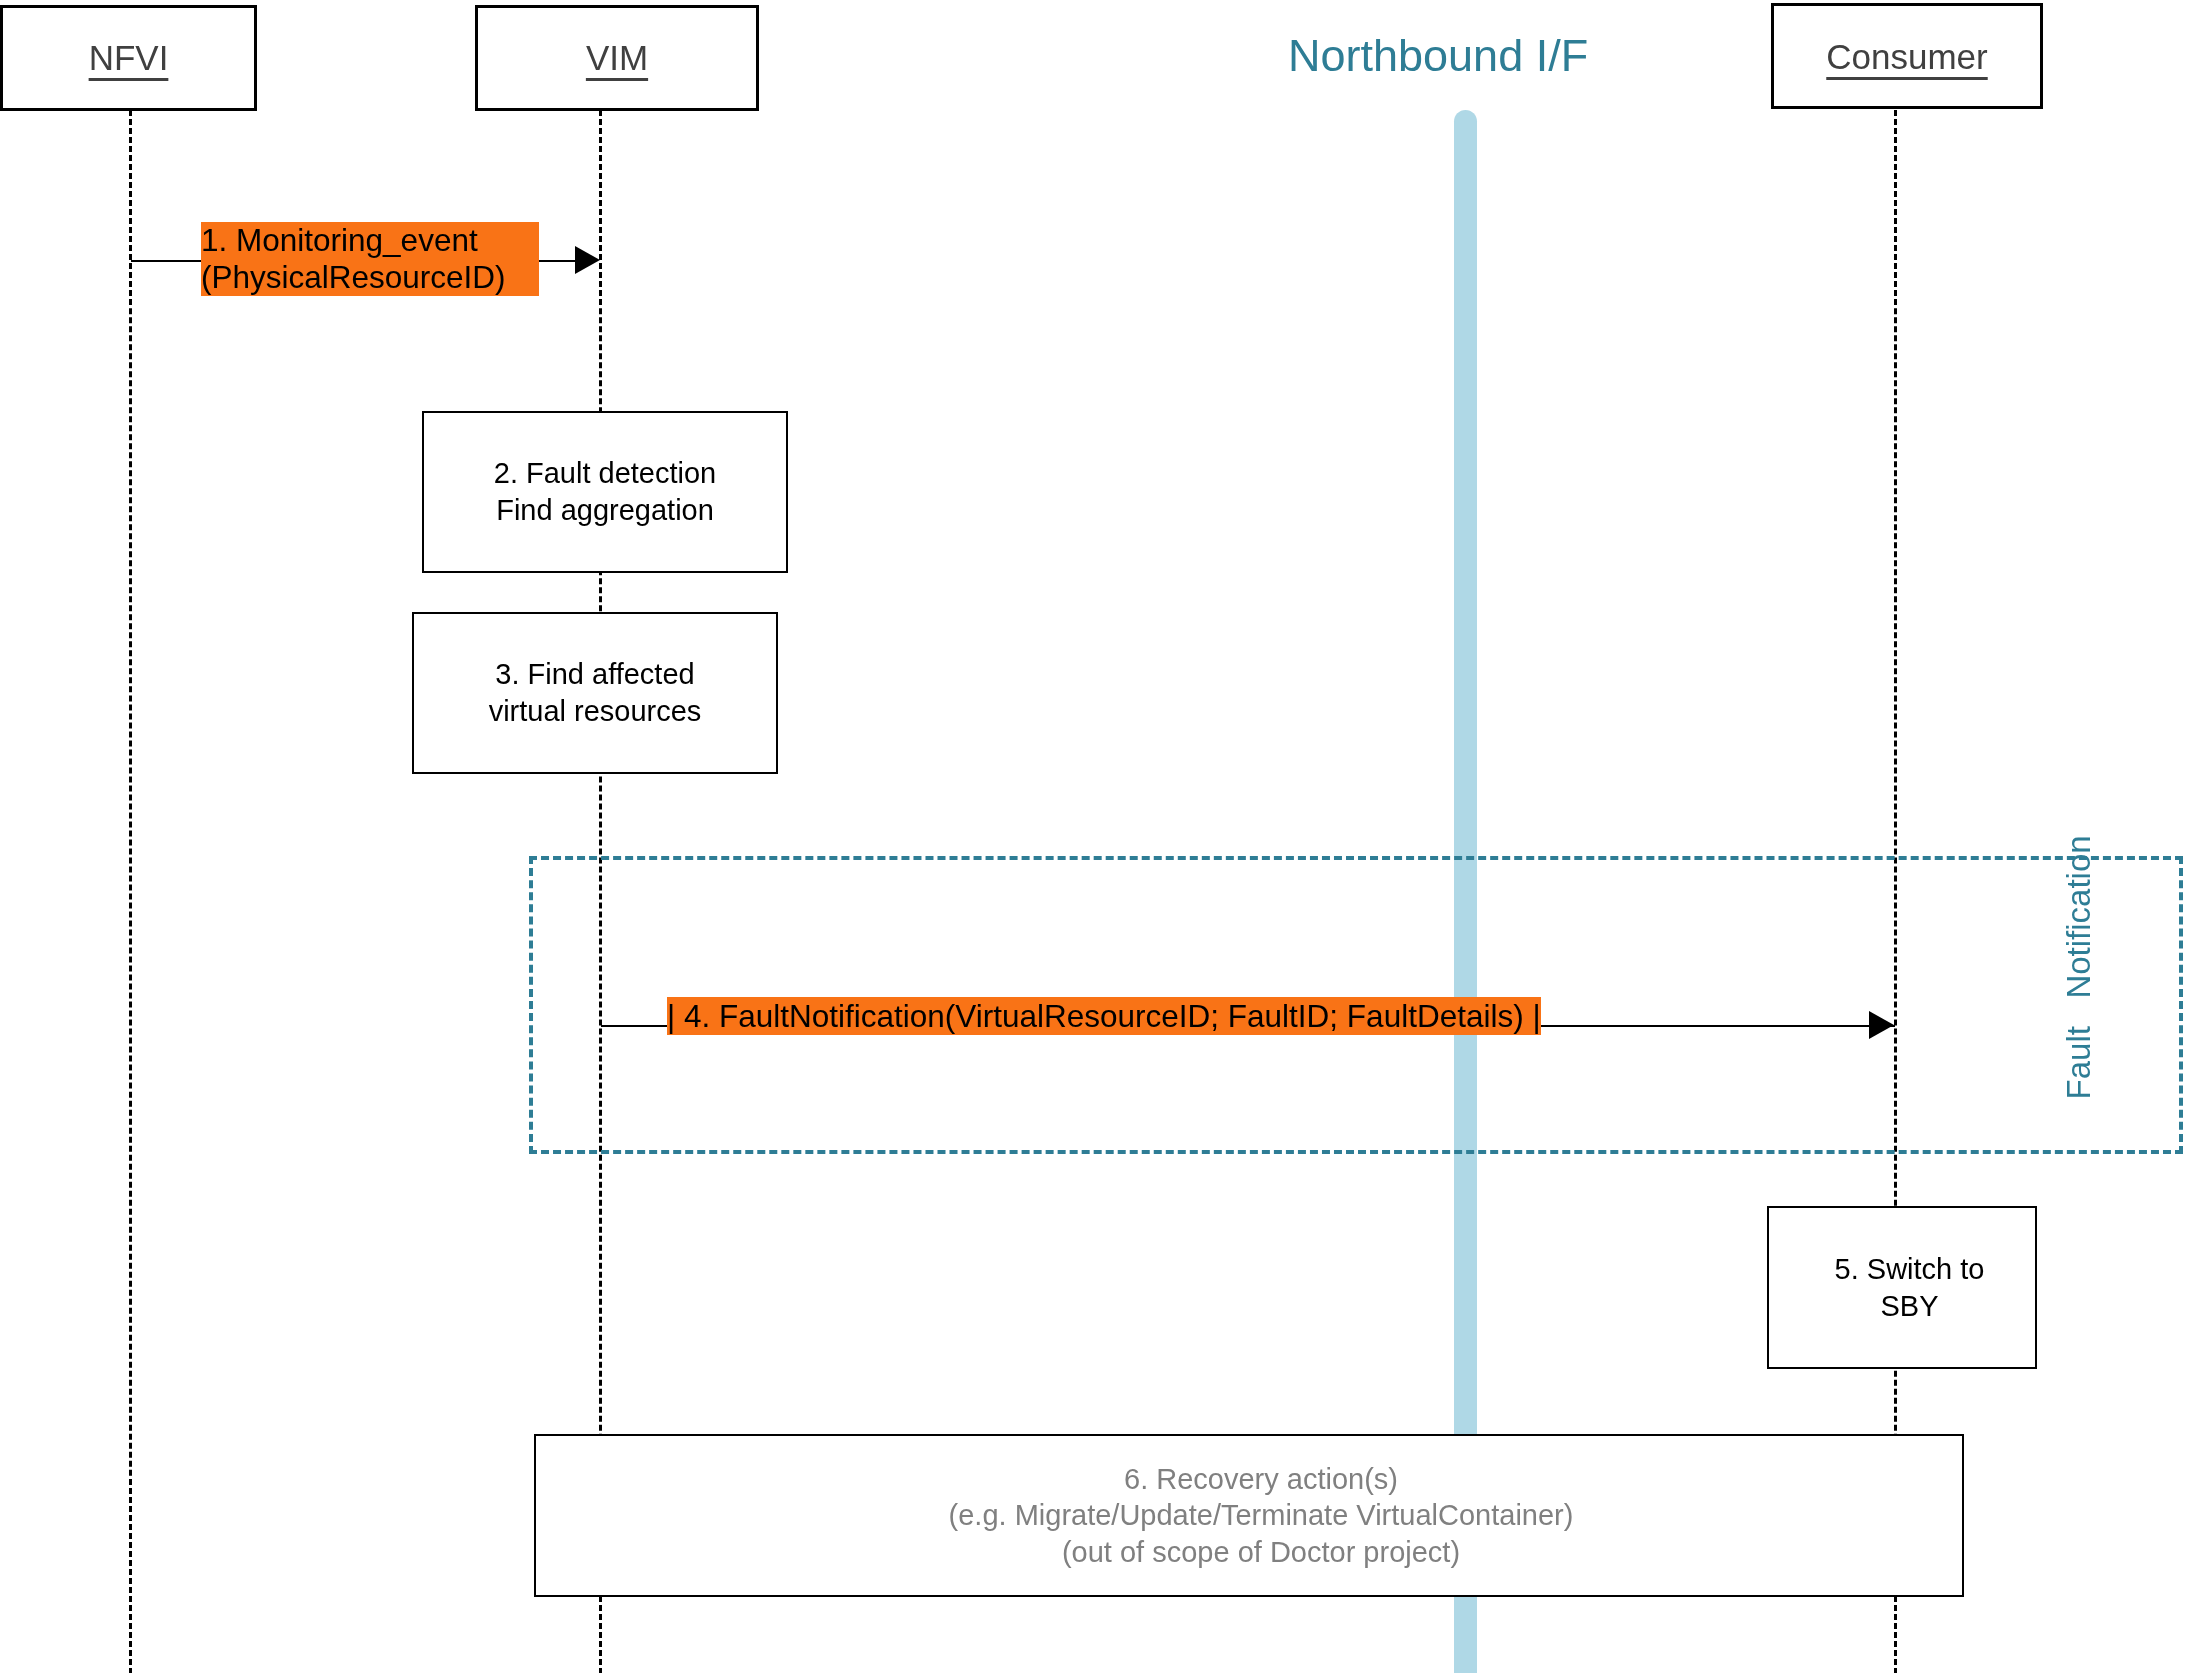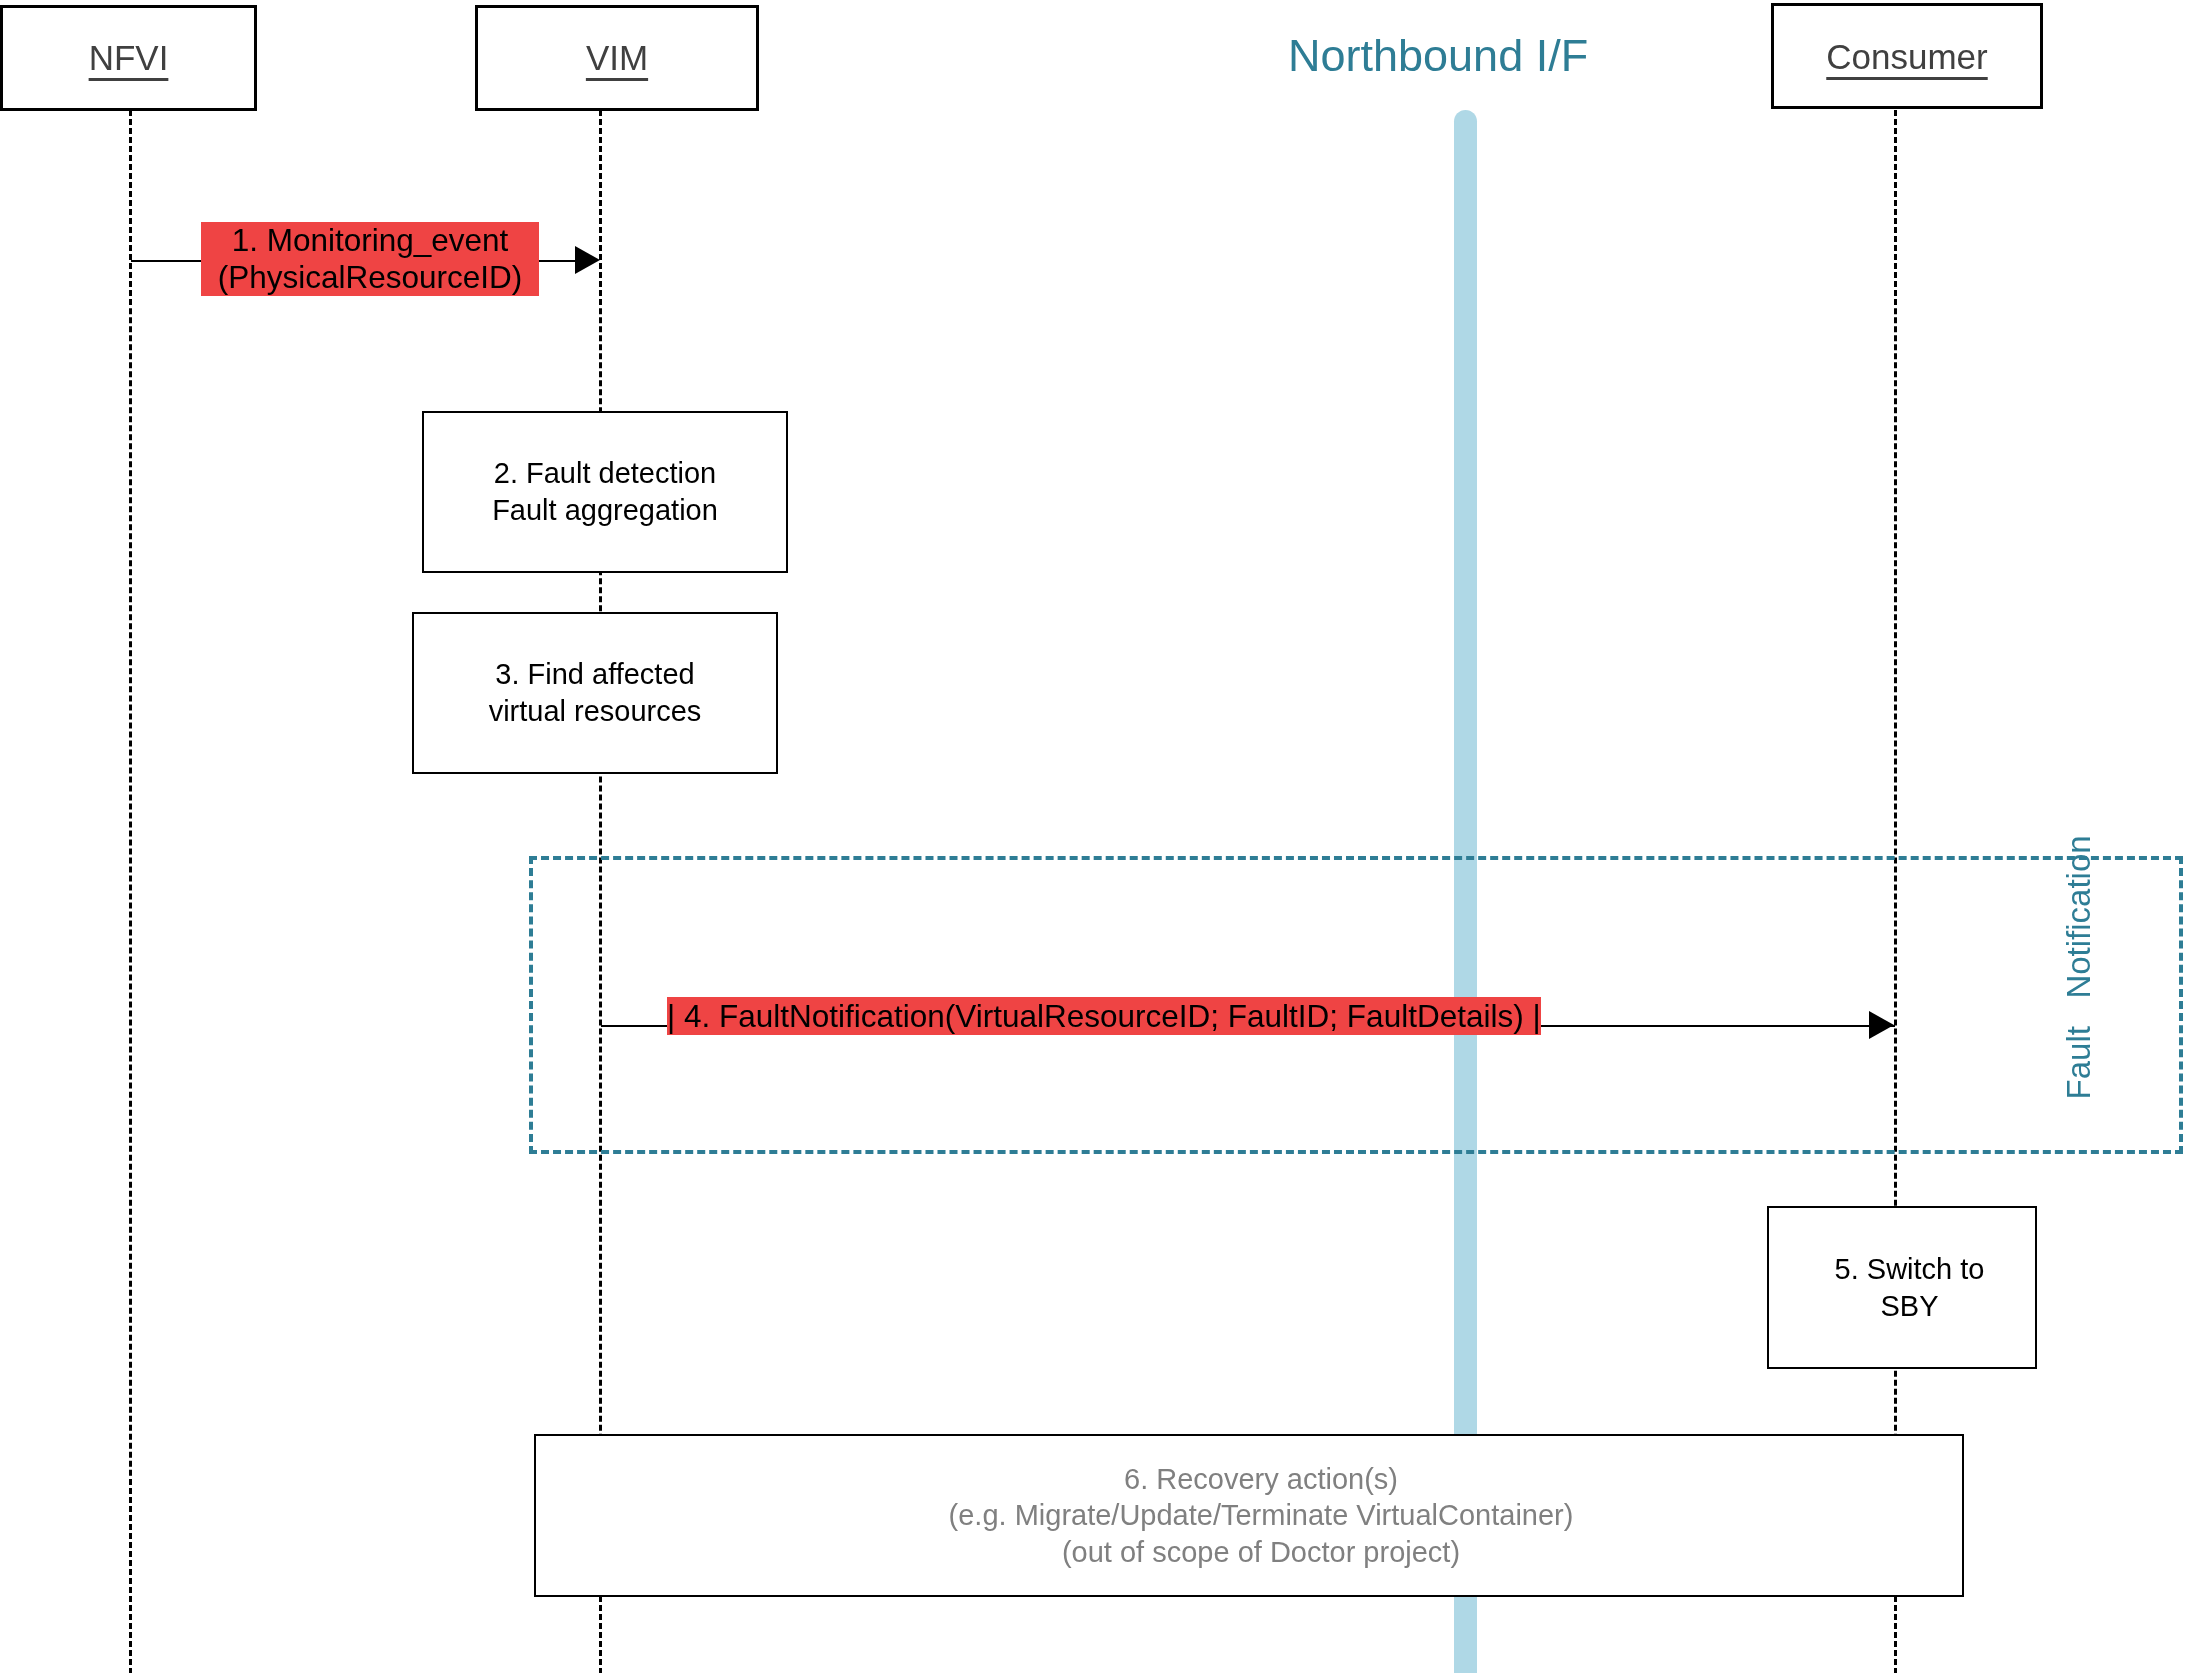--- a/index.html
+++ b/index.html
@@ -83,25 +83,24 @@
   }
   .msg-head{
     position:absolute;
     width:0;height:0;
     border-top:14.6px solid transparent;
     border-bottom:14.6px solid transparent;
     border-left:25px solid #000000;
   }
   .msg-label{
     position:absolute;
-    text-align:center;
     font-size:31.5px;
     color:#000000;
     line-height:1.22;
-    background:#ef4444;
+    background:#f97316;
     white-space:nowrap;
   }
   .msg-label.two-line{ line-height:1.18; }
 
   
   .fragment{
     position:absolute;
     box-sizing:border-box;
     border:4.5px dashed #2E7D95;
   }
@@ -143,21 +142,21 @@
 
   <div class="msg-line" style="left:131px; top:260px; width:450px;"></div>
   <div class="msg-head" style="left:575px; top:246px;"></div>
   <div class="msg-label two-line" style="left:201px; top:222px; width:338px;">
     <div>1. Monitoring_event</div>
     <div>(PhysicalResourceID)</div>
   </div>
 
   <div class="act-box" style="left:422px; top:411px; width:366px; height:162px;">
     <div class="line">2. Fault detection</div>
-    <div class="line">Fault aggregation</div>
+    <div class="line">Find aggregation</div>
   </div>
 
   <div class="act-box" style="left:412px; top:612px; width:366px; height:162px;">
     <div class="line">3. Find affected</div>
     <div class="line">virtual resources</div>
   </div>
 
   <div class="fragment" style="left:529px; top:856px; width:1654px; height:298px;"></div>
   <div class="fragment-label" style="left:1961px; top:963px; width:236px;">
     <span>Fault</span>

